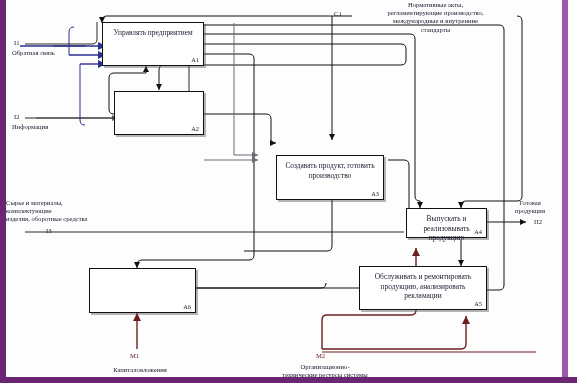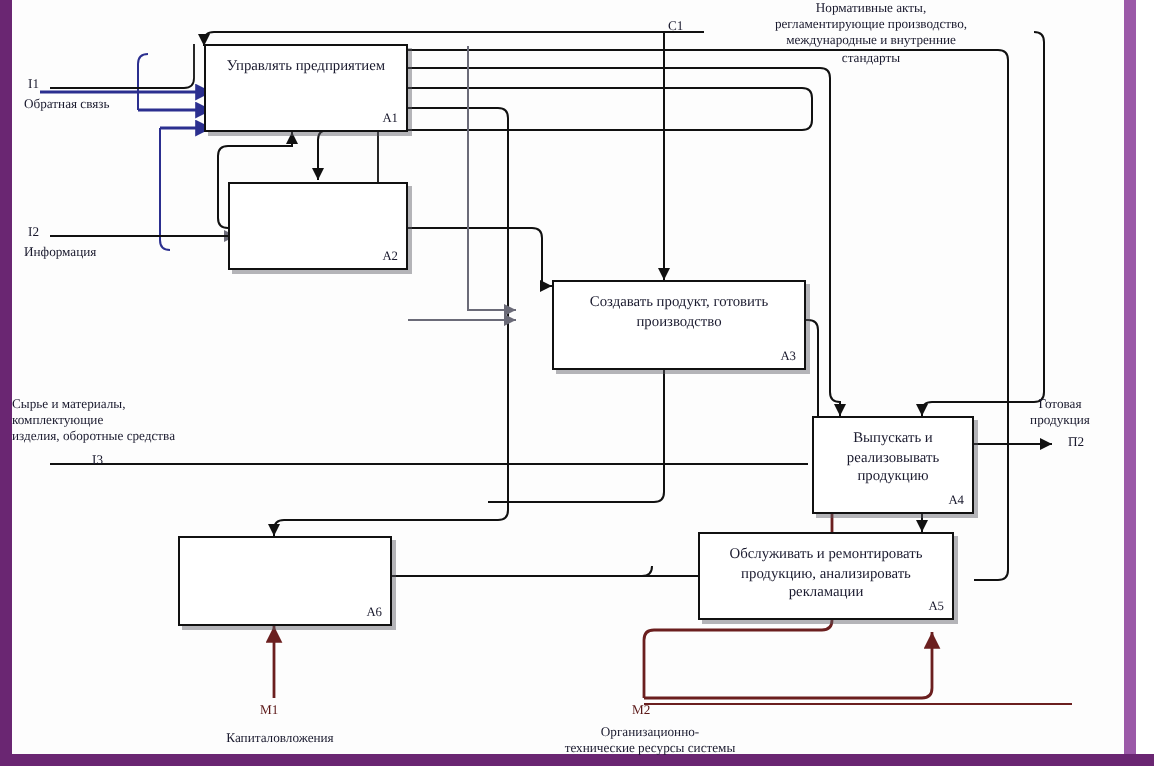--- a/index.html
+++ b/index.html
@@ -125,35 +125,35 @@
     <div class="box" style="left:96px;top:22px;width:102px;height:44px;">
       <div class="title">Управлять
 предприятием</div>
       <div class="code">A1</div>
     </div>
 
     <div class="box" style="left:108px;top:91px;width:90px;height:44px;">
       <div class="code">A2</div>
     </div>
 
-    <div class="box" style="left:270px;top:140px;width:127px;height:45px;text-decoration:underline;">
+    <div class="box" style="left:270px;top:155px;width:108px;height:45px;text-decoration:underline;">
       <div class="title">Создавать продукт,
 готовить
 производство</div>
       <div class="code">A3</div>
     </div>
 
-    <div class="box" style="left:400px;top:208px;width:81px;height:49px;">
+    <div class="box" style="left:400px;top:208px;width:81px;height:30px;">
       <div class="title">Выпускать и
 реализовывать
 продукцию</div>
       <div class="code">A4</div>
     </div>
 
-    <div class="box" style="left:343px;top:266px;width:128px;height:44px;">
+    <div class="box" style="left:353px;top:266px;width:128px;height:44px;">
       <div class="title">Обслуживать  и
 ремонтировать продукцию,
 анализировать рекламации</div>
       <div class="code">A5</div>
     </div>
 
     <div class="box" style="left:83px;top:268px;width:107px;height:45px;">
       <div class="code">A6</div>
     </div>
 

